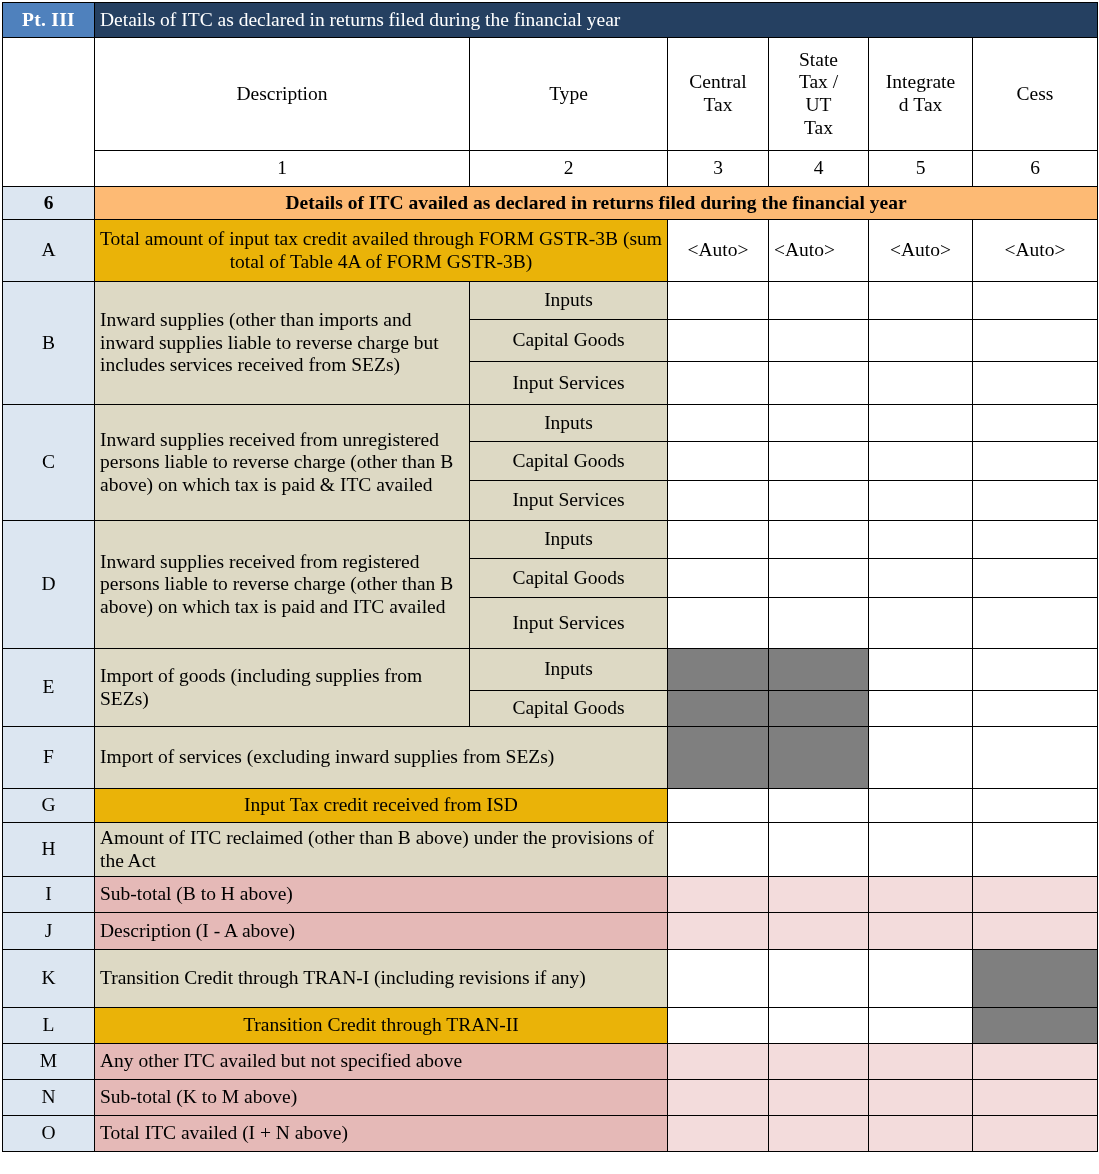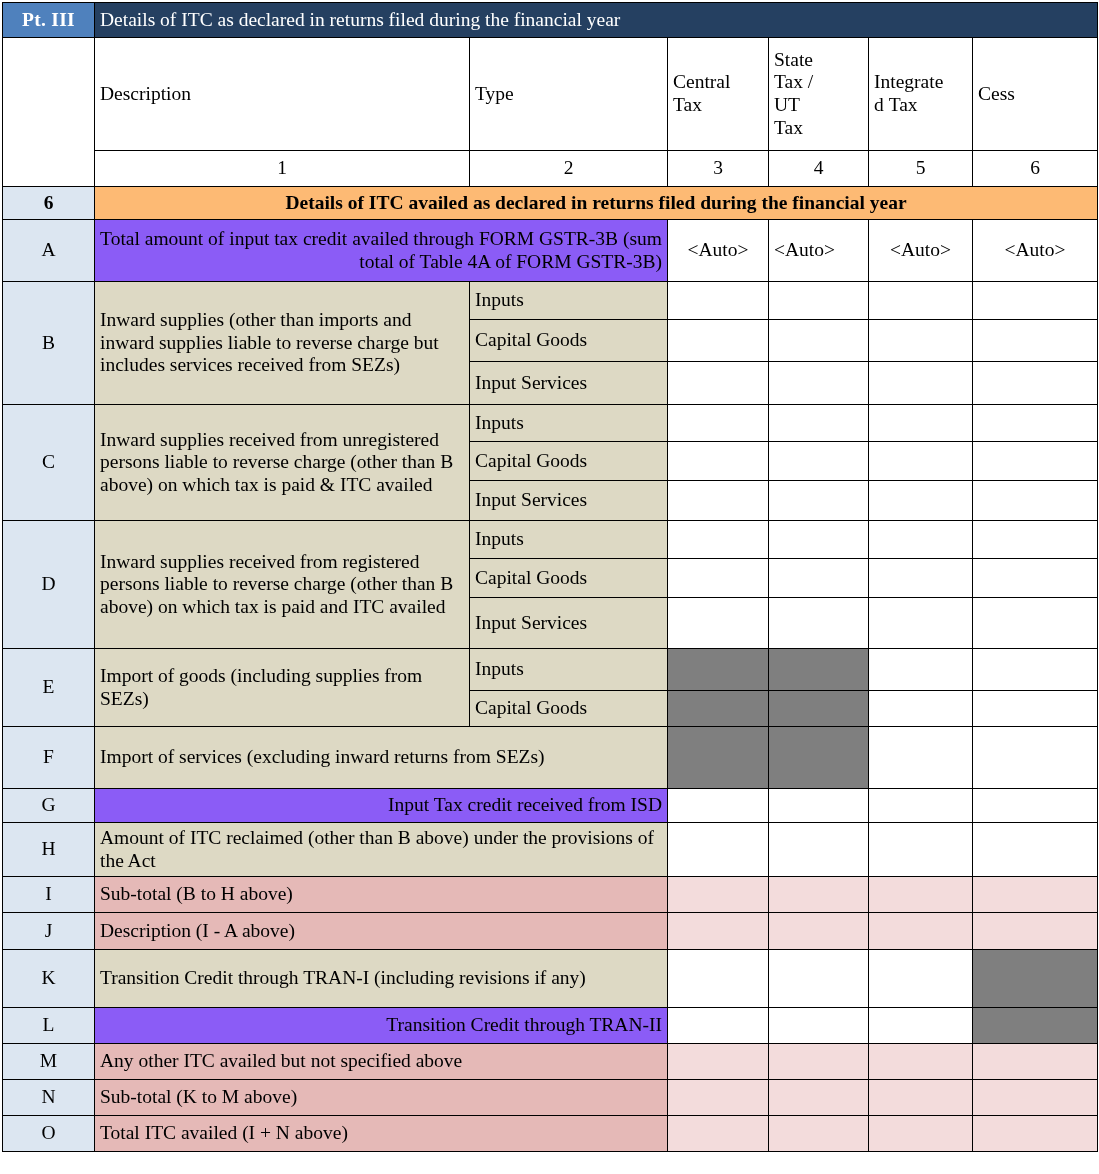--- a/index.html
+++ b/index.html
@@ -60,21 +60,21 @@
     text-align: left;
     font-size: 21px;
     border-color: #254061;
   }
   td.blank-top {
     background: #ffffff;
     border-top: none;
   }
   td.colhead {
     background: #ffffff;
-    text-align: left;
+    text-align: center;
     vertical-align: top;
     font-size: 21px;
     padding-top: 4px;
   }
   td.colnum {
     background: #ffffff;
     text-align: center;
     font-size: 20px;
   }
   td.section-idx {
@@ -97,27 +97,27 @@
     font-size: 20px;
   }
   td.desc {
     background: #ddd9c4;
     text-align: left;
     vertical-align: top;
     padding-top: 4px;
     margin-left: 46px;
   }
   td.desc-mid {
-    background: #8b5cf6;
-    text-align: right;
+    background: #eab308;
+    text-align: center;
     vertical-align: middle;
   }
   td.type {
     background: #ddd9c4;
-    text-align: left;
+    text-align: center;
     vertical-align: middle;
   }
   td.data {
     background: #ffffff;
   }
   td.data-auto {
     background: #ffffff;
     text-align: center;
     vertical-align: bottom;
     font-size: 20px;
@@ -281,21 +281,21 @@
   <tr style="height:36px;">
     <td class="type">Capital Goods</td>
     <td class="blocked"></td>
     <td class="blocked"></td>
     <td class="data"></td>
     <td class="data"></td>
   </tr>
 
   <tr style="height:62px;">
     <td class="srno">F</td>
-    <td class="desc" colspan="2">Import of services (excluding inward returns from SEZs)</td>
+    <td class="desc" colspan="2">Import of services (excluding inward supplies from SEZs)</td>
     <td class="blocked"></td>
     <td class="blocked"></td>
     <td class="data"></td>
     <td class="data"></td>
   </tr>
 
   <tr style="height:34px;">
     <td class="srno">G</td>
     <td class="desc-mid" colspan="2">Input Tax credit received from ISD</td>
     <td class="data"></td>

